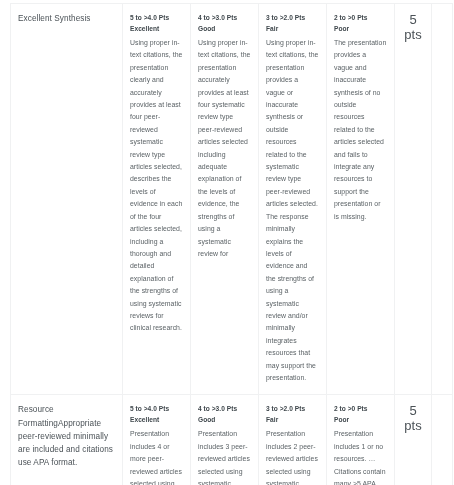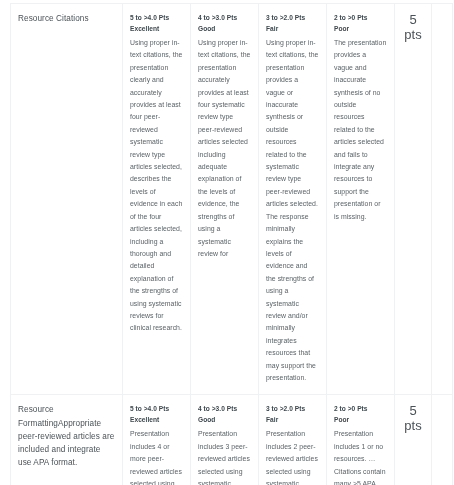--- a/index.html
+++ b/index.html
@@ -94,21 +94,21 @@
       <col class="c-rating">
       <col class="c-rating">
       <col class="c-rating">
       <col class="c-points">
       <col class="c-extra">
     </colgroup>
     <tbody>
 
       <tr>
         <td class="criterion-cell">
-          <div class="criterion-title">Resource Citations</div>
+          <div class="criterion-title">Excellent Synthesis</div>
         </td>
         <td class="rating-cell">
           <div class="rating-points">5 to &gt;4.0 Pts</div>
           <div class="rating-label">Excellent</div>
           <div class="rating-desc">Using proper in-text citations, the presentation clearly and accurately provides at least four peer-reviewed systematic review type articles selected, describes the levels of evidence in each of the four articles selected, including a thorough and detailed explanation of the strengths of using systematic reviews for clinical research.</div>
         </td>
         <td class="rating-cell">
           <div class="rating-points">4 to &gt;3.0 Pts</div>
           <div class="rating-label">Good</div>
           <div class="rating-desc">Using proper in-text citations, the presentation accurately provides at least four systematic review type peer-reviewed articles selected including adequate explanation of the levels of evidence, the strengths of using a systematic review for</div>
@@ -122,21 +122,21 @@
           <div class="rating-points">2 to &gt;0 Pts</div>
           <div class="rating-label">Poor</div>
           <div class="rating-desc">The presentation provides a vague and inaccurate synthesis of no outside resources related to the articles selected and fails to integrate any resources to support the presentation or is missing.</div>
         </td>
         <td class="points-cell">5 pts</td>
         <td class="extra-cell"></td>
       </tr>
 
       <tr>
         <td class="criterion-cell">
-          <div class="criterion-title">Resource FormattingAppropriate peer-reviewed articles are included and integrate use APA format.</div>
+          <div class="criterion-title">Resource FormattingAppropriate peer-reviewed minimally are included and citations use APA format.</div>
         </td>
         <td class="rating-cell">
           <div class="rating-points">5 to &gt;4.0 Pts</div>
           <div class="rating-label">Excellent</div>
           <div class="rating-desc">Presentation includes 4 or more peer-reviewed articles selected using systematic reviews for clinical research. …Citations use correct APA format with no errors.</div>
         </td>
         <td class="rating-cell">
           <div class="rating-points">4 to &gt;3.0 Pts</div>
           <div class="rating-label">Good</div>
           <div class="rating-desc">Presentation includes 3 peer-reviewed articles selected using systematic reviews for clinical research. …Citations use correct APA format with few (1-2) errors.</div>

